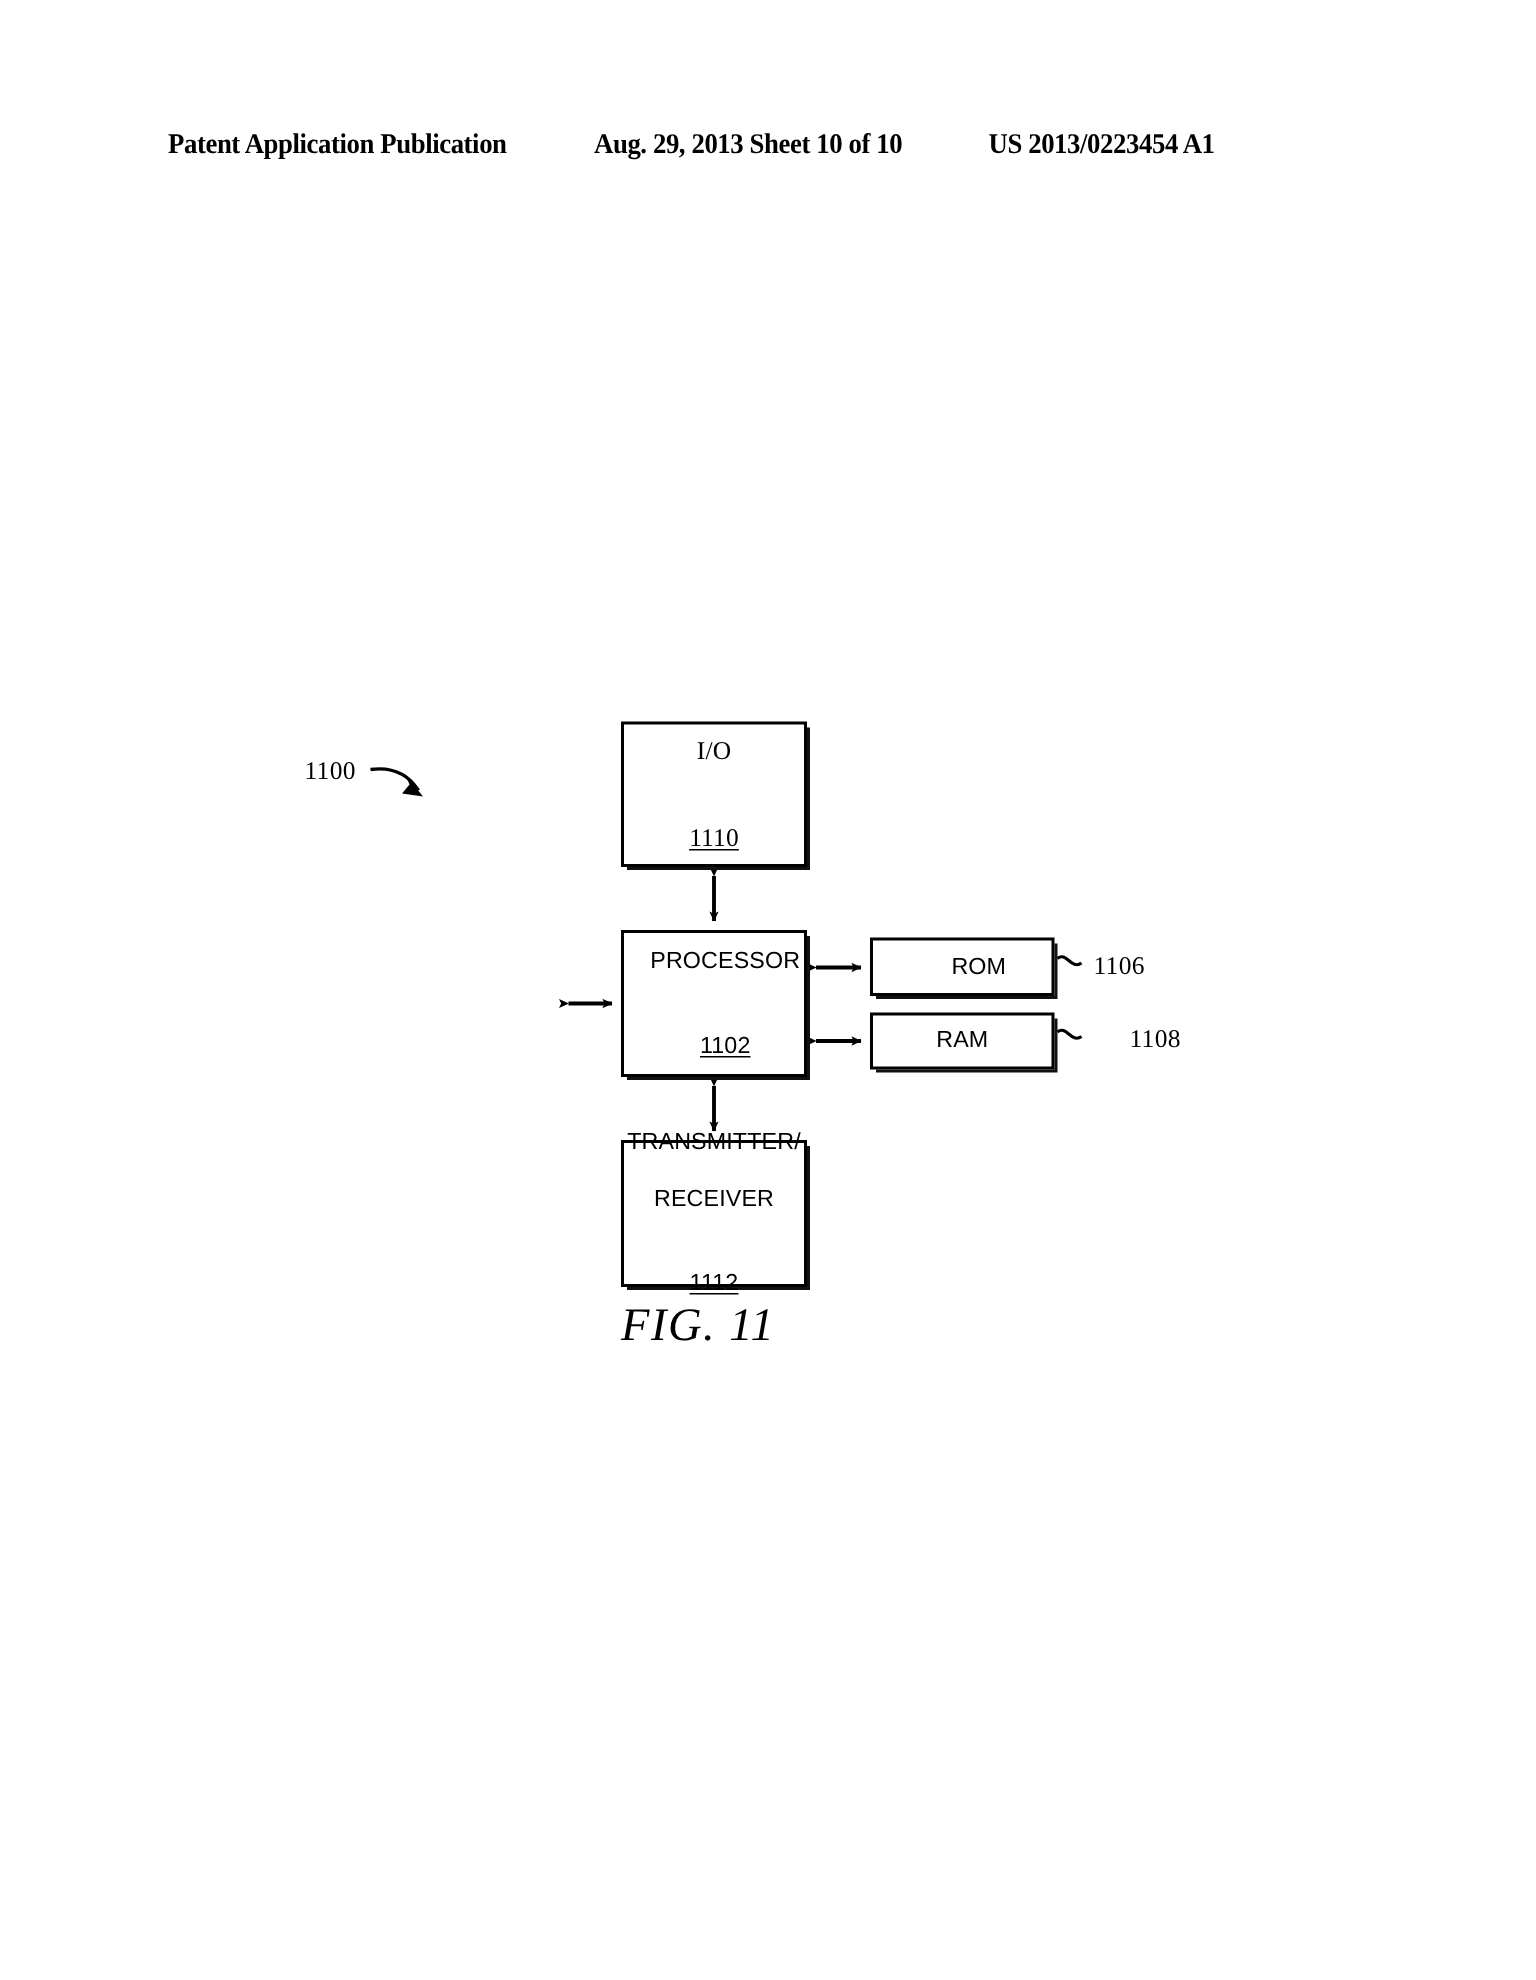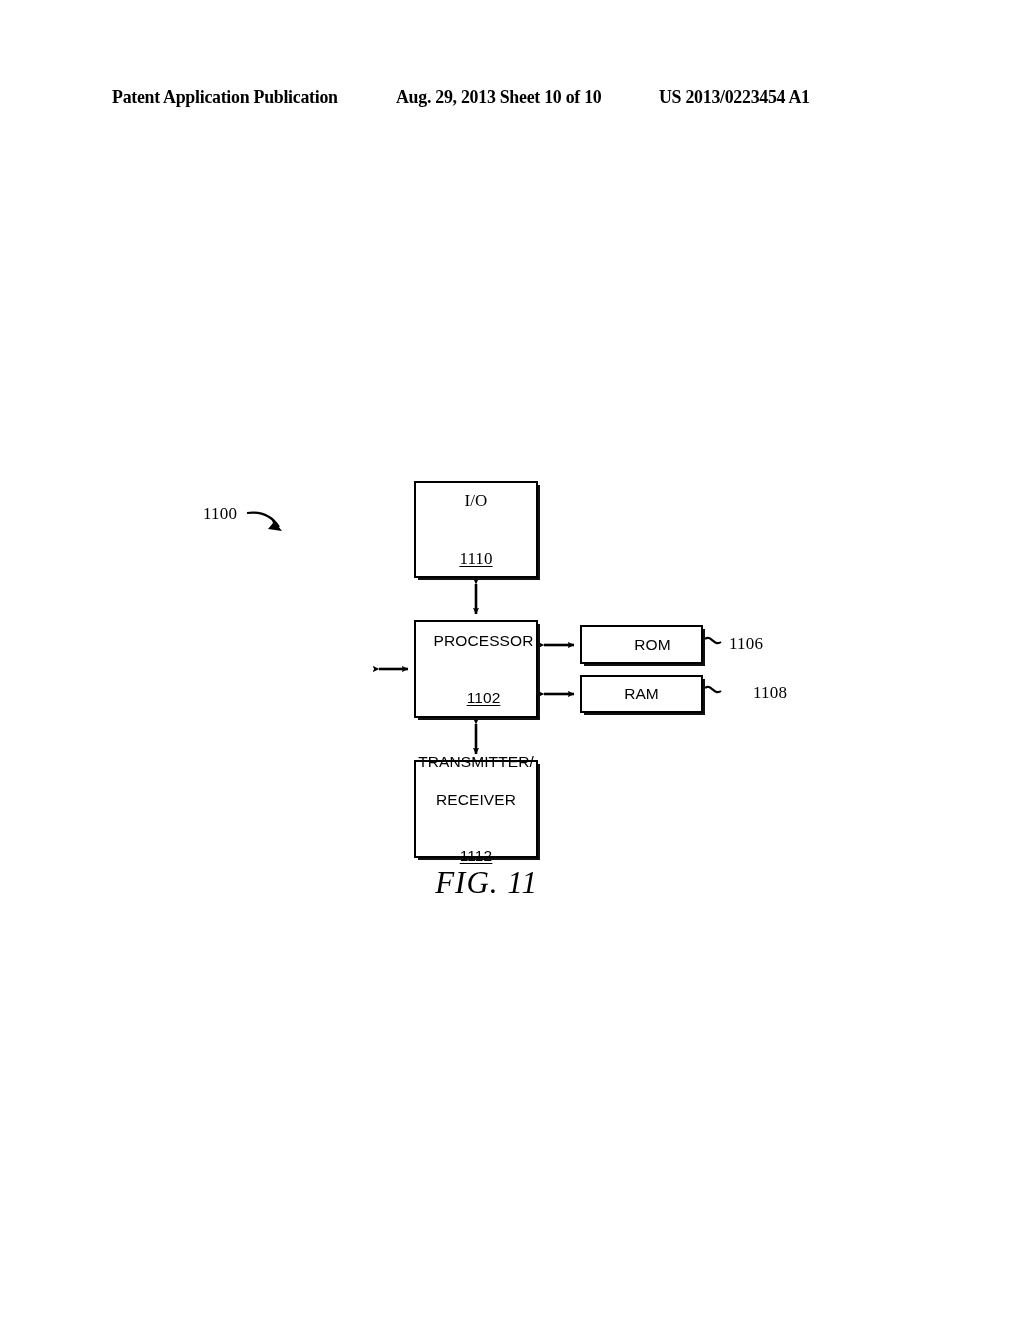--- a/index.html
+++ b/index.html
@@ -98,21 +98,21 @@
   .ref-1100 { left: 203px; top: 504px; }
   .ref-1106 { left: 729px; top: 634px; }
   .ref-1108 { left: 729px; top: 683px; margin-left: 24px; }
 
   
   .fig-caption {
     position: absolute;
     left: 414px;
     top: 865px;
     width: 124px;
-    text-align: right;
+    text-align: left;
     font-family: "Liberation Serif", serif;
     font-style: italic;
     font-size: 31px;
     letter-spacing: 1px;
     white-space: nowrap;
   }
 </style>
 </head>
 <body>
 

